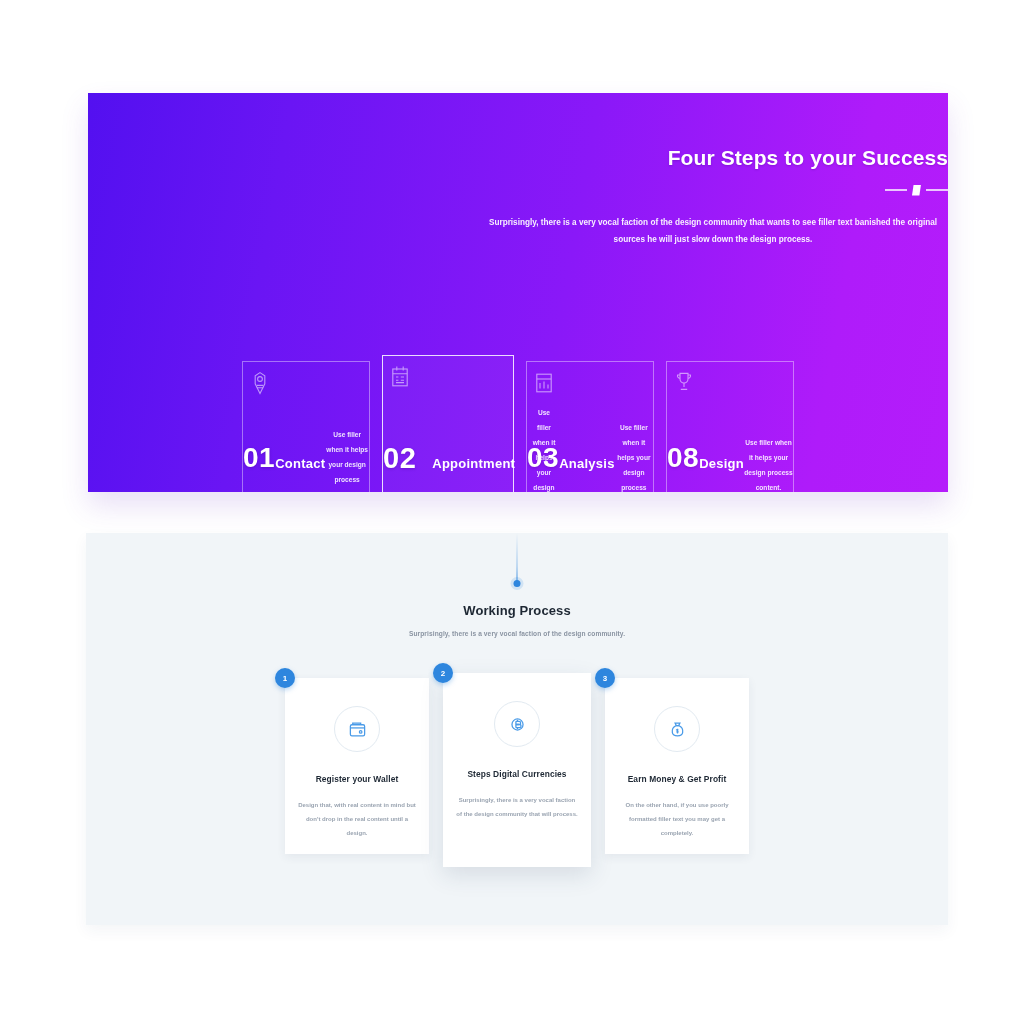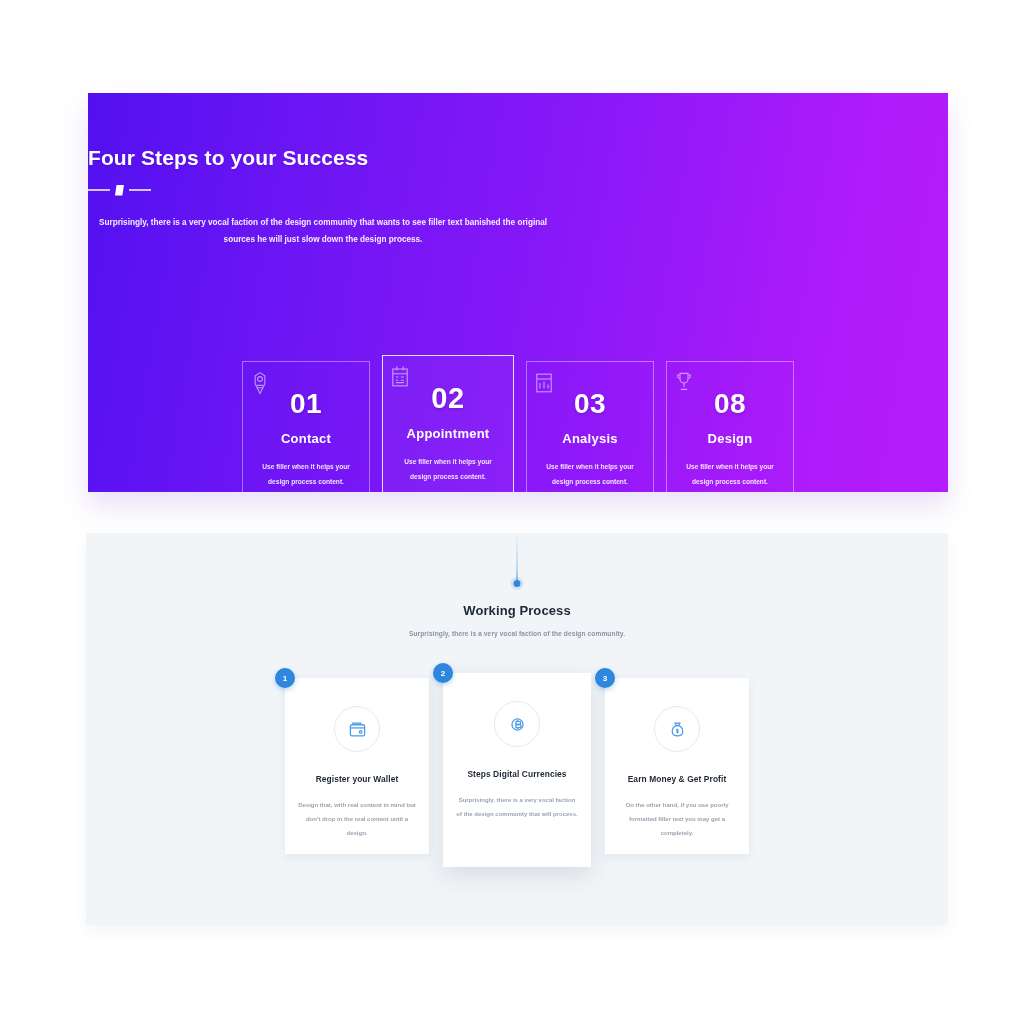--- a/index.html
+++ b/index.html
@@ -14,22 +14,22 @@
   
   .banner {
     position: absolute;
     left: 88px; top: 93px;
     width: 860px; height: 399px;
     background: linear-gradient(100deg, #5310F0 0%, #6A15F4 22%, #8A18F8 55%, #AF1BFA 85%, #B51CFB 100%);
     box-shadow: 0 14px 26px rgba(120,60,200,0.16);
     overflow: hidden;
   }
   .banner-inner {
-    position: absolute; left: 0; right: 12px; top: 0;
-    display: flex; flex-direction: column; align-items: flex-start;
+    position: absolute; left: 0; right: 0; top: 0;
+    display: flex; flex-direction: column; align-items: flex-end;
   }
   .banner-title {
     margin-top: 53px;
     color: #ffffff;
     font-size: 21px;
     font-weight: bold;
     letter-spacing: .1px;
     text-shadow: 0 1px 2px rgba(60,0,120,.25);
   }
   .divider {
@@ -57,28 +57,29 @@
 
   
   .steps {
     position: absolute; top: 268px; left: 0; right: 0;
     display: flex; justify-content: center; gap: 12px;
   }
   .step-card {
     position: relative;
     width: 128px; height: 168px;
     border: 1px solid rgba(255,255,255,.40);
-    display: flex; flex-direction: column; align-items: center;
+    display: flex; flex-direction: row; align-items: center;
     padding-top: 26px;
   }
   .step-card.featured {
     width: 132px; height: 180px;
     margin-top: -6px;
     border: 1px solid rgba(255,255,255,.85);
     background: rgba(255,255,255,.035);
+    gap: 16px;
   }
   .step-icon {
     position: absolute; left: 7px; top: 9px;
     width: 20px; height: 24px;
     opacity: .55;
   }
   .step-icon svg { width: 100%; height: 100%; display: block; }
   .step-num {
     color: #ffffff;
     font-size: 28px;

